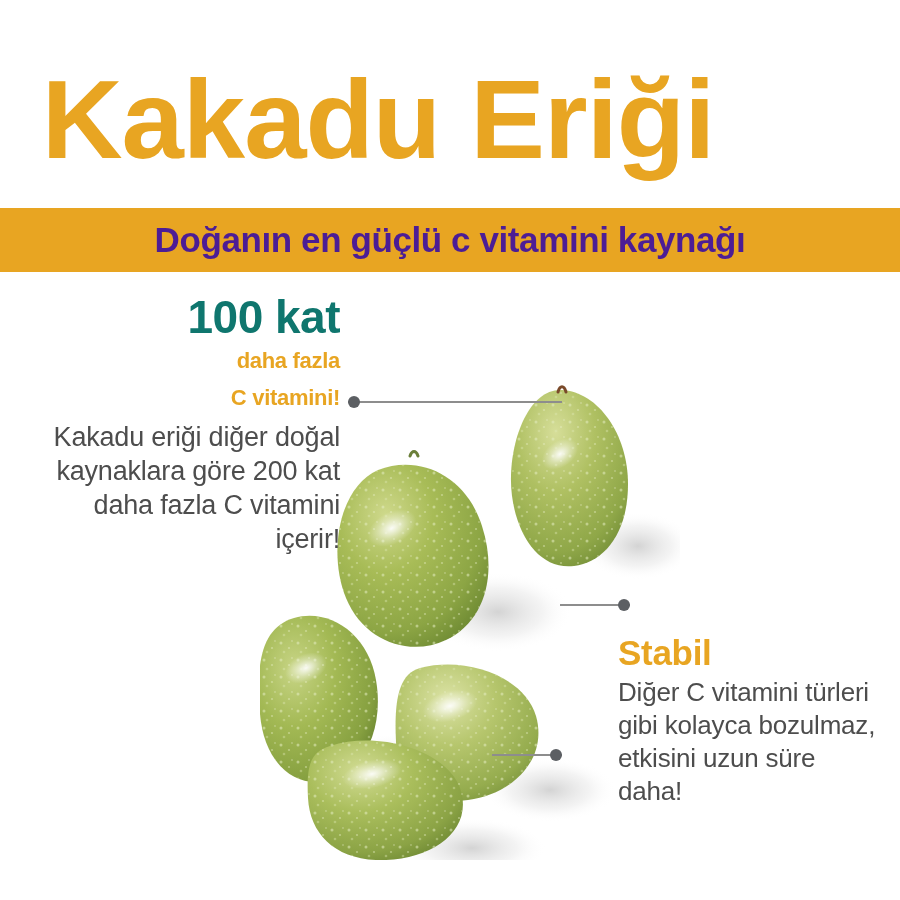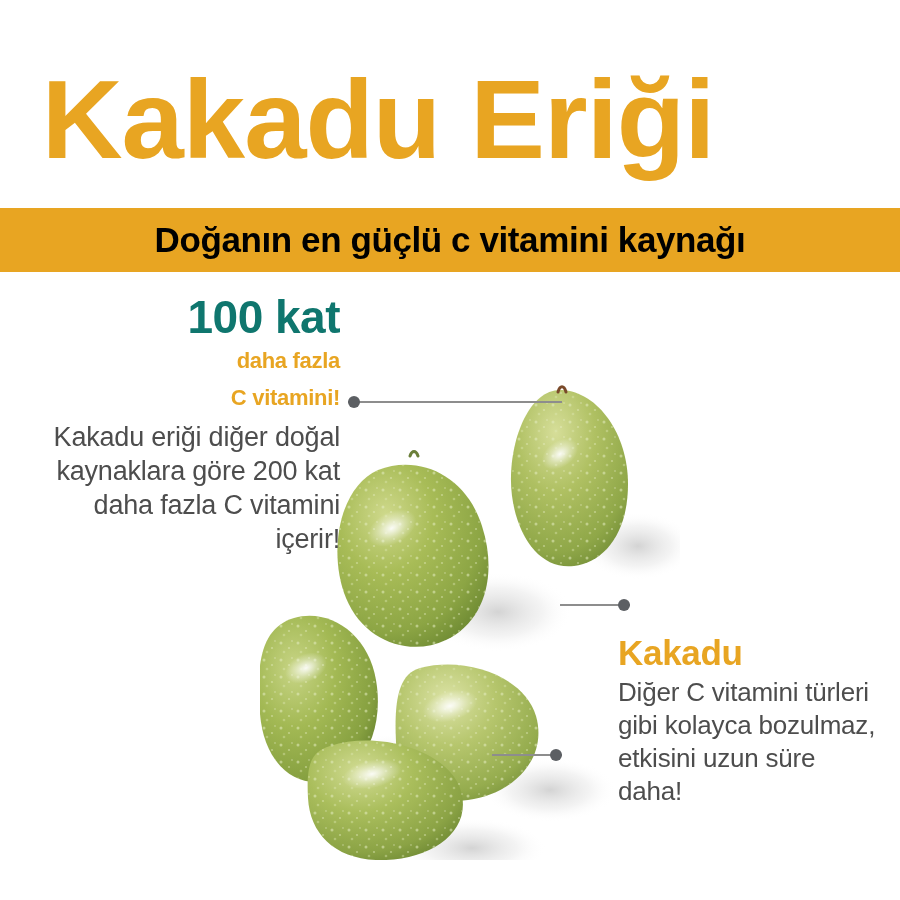--- a/index.html
+++ b/index.html
@@ -42,21 +42,21 @@
     top: 208px;
     left: 0;
     width: 900px;
     height: 64px;
     background: #E8A522;
     display: flex;
     align-items: center;
     justify-content: center;
   }
   .banner-text {
-    color: #000000;
+    color: #4c1d95;
     font-size: 35px;
     font-weight: 700;
     line-height: 40px;
     letter-spacing: -0.4px;
     white-space: nowrap;
   }
 
   
   .block-left {
     position: absolute;
@@ -282,17 +282,17 @@
   </div>
 
   <div class="block-left">
     <div class="hl-big">100 kat</div>
     <div class="hl-mid">daha fazla</div>
     <div class="hl-mid">C vitamini!</div>
     <div class="body-copy">Kakadu eriği diğer doğal kaynaklara göre 200 kat daha fazla C vitamini içerir!</div>
   </div>
 
   <div class="block-right">
-    <div class="hl-mid">Kakadu</div>
+    <div class="hl-mid">Stabil</div>
     <div class="body-copy">Diğer C vitamini türleri gibi kolayca bozulmaz, etkisini uzun süre daha!</div>
   </div>
 
 </div>
 
 </body></html>

